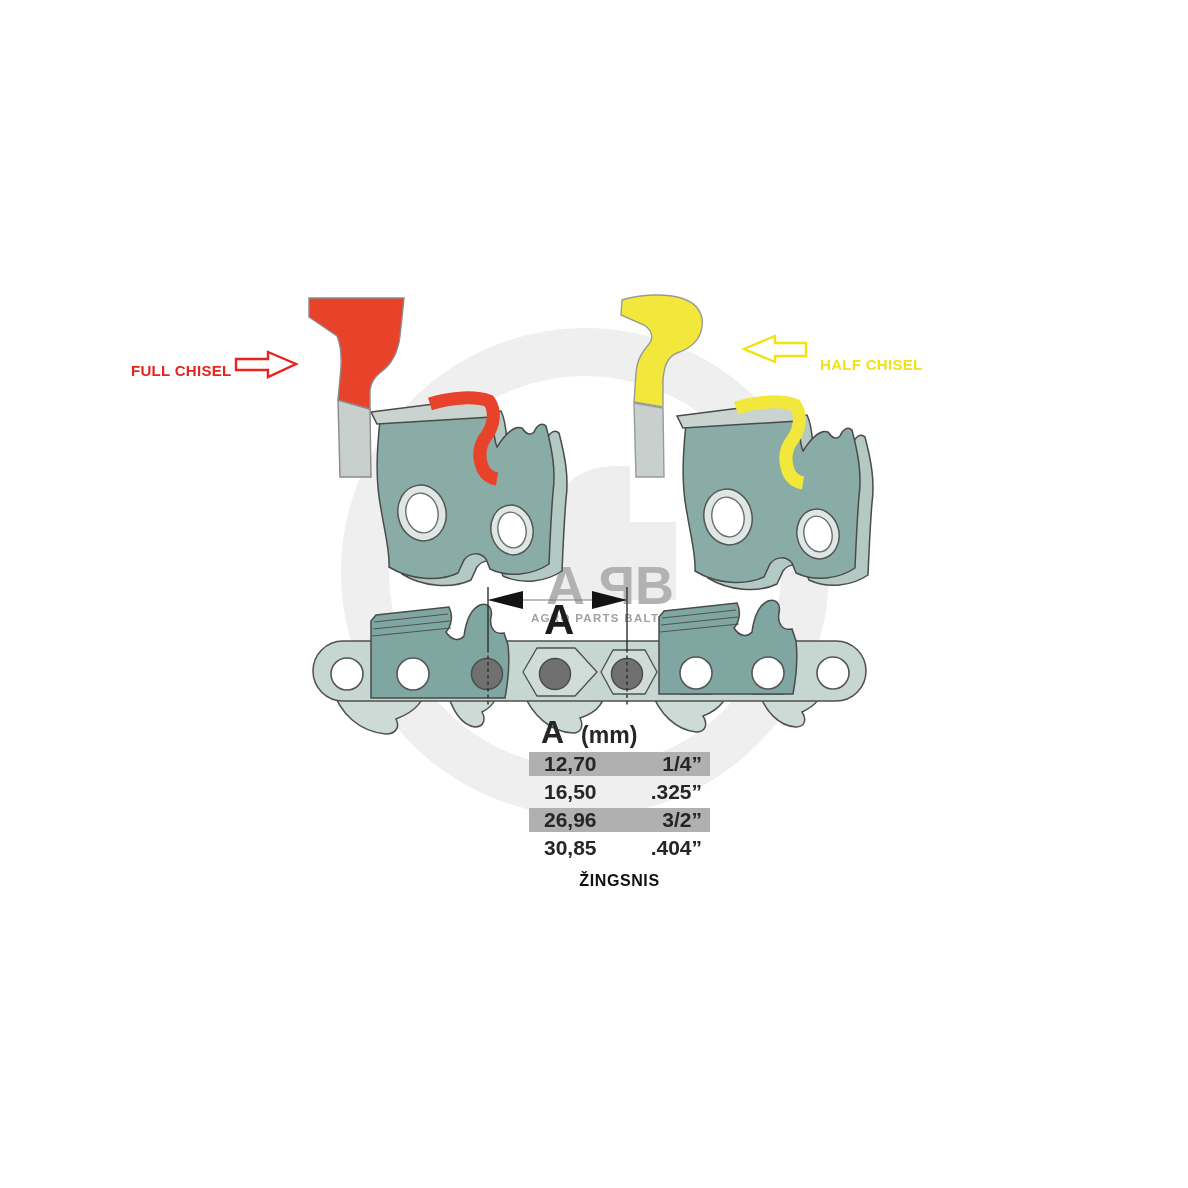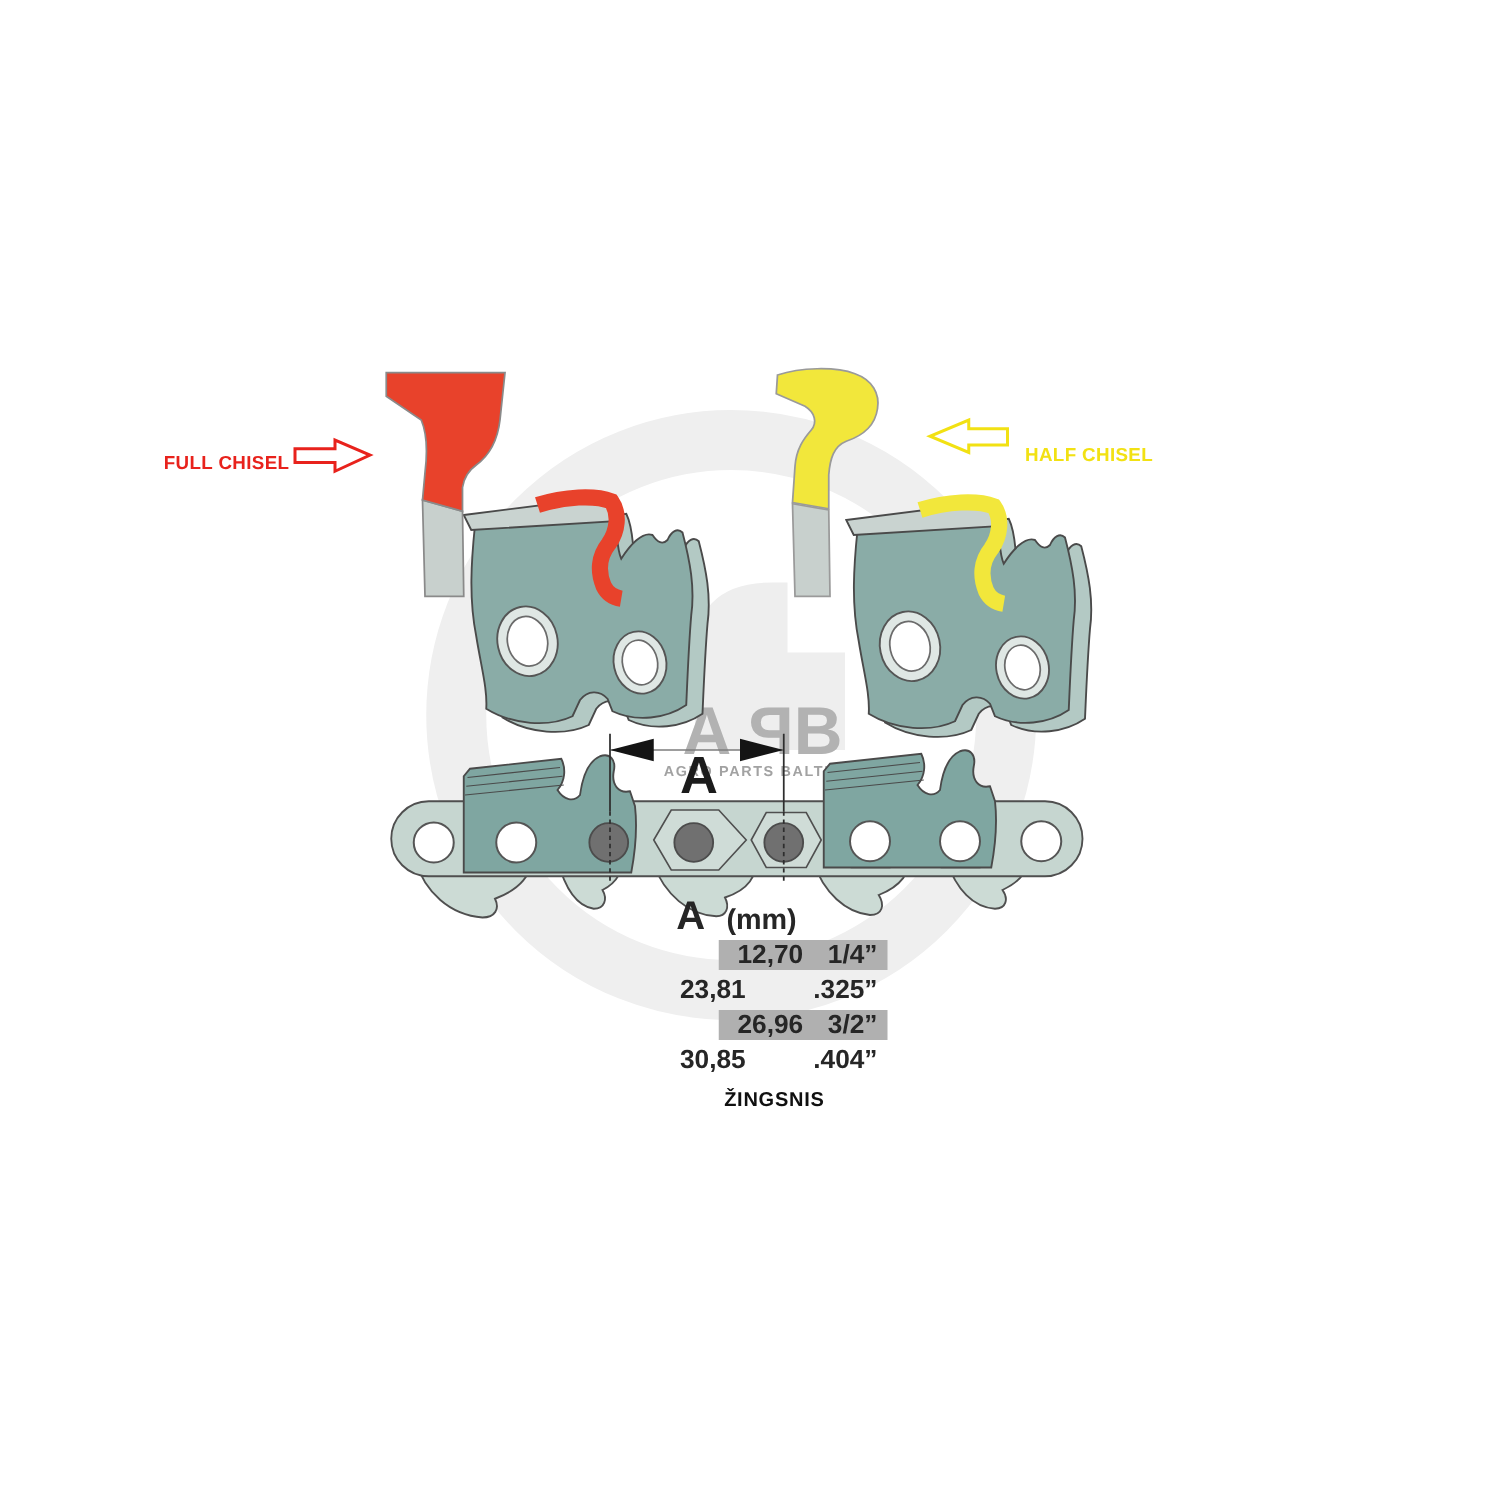--- a/index.html
+++ b/index.html
@@ -14,21 +14,21 @@
   .wm-logo .flip{transform:scaleX(-1);}
   .wm-sub{left:531px;top:612px;font-size:11.5px;font-weight:700;letter-spacing:1.3px;color:#a2a2a2;}
   .dim-a{left:544px;top:599px;font-size:42px;font-weight:700;color:#1b1b1b;line-height:1;}
   .pitch-table{position:absolute;left:529px;top:711px;width:181px;color:#262626;}
   .pt-head{padding-left:12px;height:37px;display:flex;align-items:flex-end;line-height:1;}
   .pt-head .sym{font-size:32px;font-weight:700;}
   .pt-head .unit{font-size:23px;font-weight:700;margin-left:17px;padding-bottom:1px;}
   .pt-row{display:flex;justify-content:space-between;align-items:center;
           height:24px;margin-top:4px;padding:0 8px 0 15px;
           font-size:21px;font-weight:700;line-height:24px;}
-  .pt-row.hl{background:#b0b0b0;margin-left:46px;}
+  .pt-row.hl{background:#b0b0b0;}
   .pt-caption{text-align:center;margin-top:12px;font-size:16px;font-weight:700;
               letter-spacing:.6px;color:#101010;}
 </style>
 </head>
 <body>
 
 <div id="stage">
 
   <svg width="1188" height="1188" viewBox="0 0 1188 1188">
     <circle cx="585" cy="572" r="220" fill="none" stroke="#efefef" stroke-width="48"></circle>
@@ -176,21 +176,21 @@
   <div class="pitch-table">
     <div class="pt-head">
       <span class="sym">A</span>
       <span class="unit">(mm)</span>
     </div>
     <div class="pt-row hl">
       <span>12,70</span>
       <span>1/4”</span>
     </div>
     <div class="pt-row">
-      <span>23,81</span>
+      <span>16,50</span>
       <span>.325”</span>
     </div>
     <div class="pt-row hl">
       <span>26,96</span>
       <span>3/2”</span>
     </div>
     <div class="pt-row">
       <span>30,85</span>
       <span>.404”</span>
     </div>

